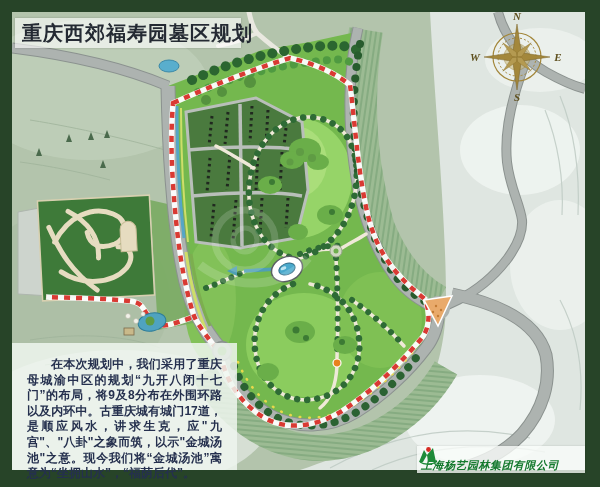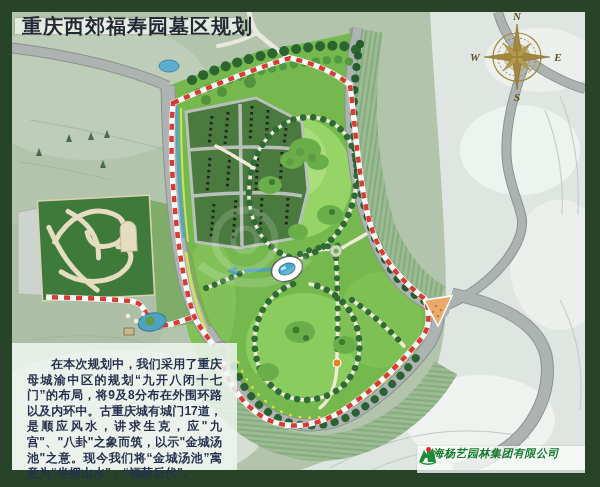--- a/index.html
+++ b/index.html
@@ -1,29 +1,29 @@
 <!DOCTYPE html>
 <html><head>
 <meta charset="utf-8">
 <style>
   html,body{margin:0;padding:0;background:#111;}
   .stage{position:relative;width:600px;height:487px;overflow:hidden;
          font-family:"Liberation Sans","DejaVu Sans",sans-serif;background:#274428;}
   .stage svg{position:absolute;left:0;top:0;}
-  .title-band{position:absolute;left:15px;top:18px;width:226px;height:16px;
+  .title-band{position:absolute;left:15px;top:18px;width:226px;height:30px;
       background:rgba(255,255,255,0.62);display:flex;align-items:center;
       padding-left:7px;box-sizing:border-box;box-shadow:0 0 2px rgba(0,0,0,.2);}
   .title-band h1{margin:0;font-size:20px;font-weight:bold;color:#242a33;
       letter-spacing:1px;white-space:nowrap;}
   .desc-panel{position:absolute;left:12px;top:343px;width:225px;height:127px;
       background:rgba(238,246,238,0.85);box-sizing:border-box;padding:6px 7px 4px 7px;}
   .desc-panel p{margin:8px;font-size:12px;line-height:15.6px;font-weight:bold;
       color:#25304e;text-align:justify;text-indent:2em;letter-spacing:0;}
   .company-band{position:absolute;left:417px;top:446px;width:168px;height:27px;
-      background:rgba(250,253,250,0.78);display:flex;align-items:flex-start;
+      background:rgba(250,253,250,0.78);display:flex;align-items:flex-end;
       padding:0 4px;box-sizing:border-box;box-shadow:0 0 2px rgba(0,0,0,.15);}
   .company-band .name{font-family:"Liberation Serif","DejaVu Serif",serif;
       font-style:italic;font-weight:bold;font-size:11px;color:#157a2e;
       white-space:nowrap;letter-spacing:0.5px;}
   .logo{width:22px;height:20px;margin-right:3px;flex:0 0 auto;}
 </style>
 </head>
 <body>
 
 <div class="stage">

